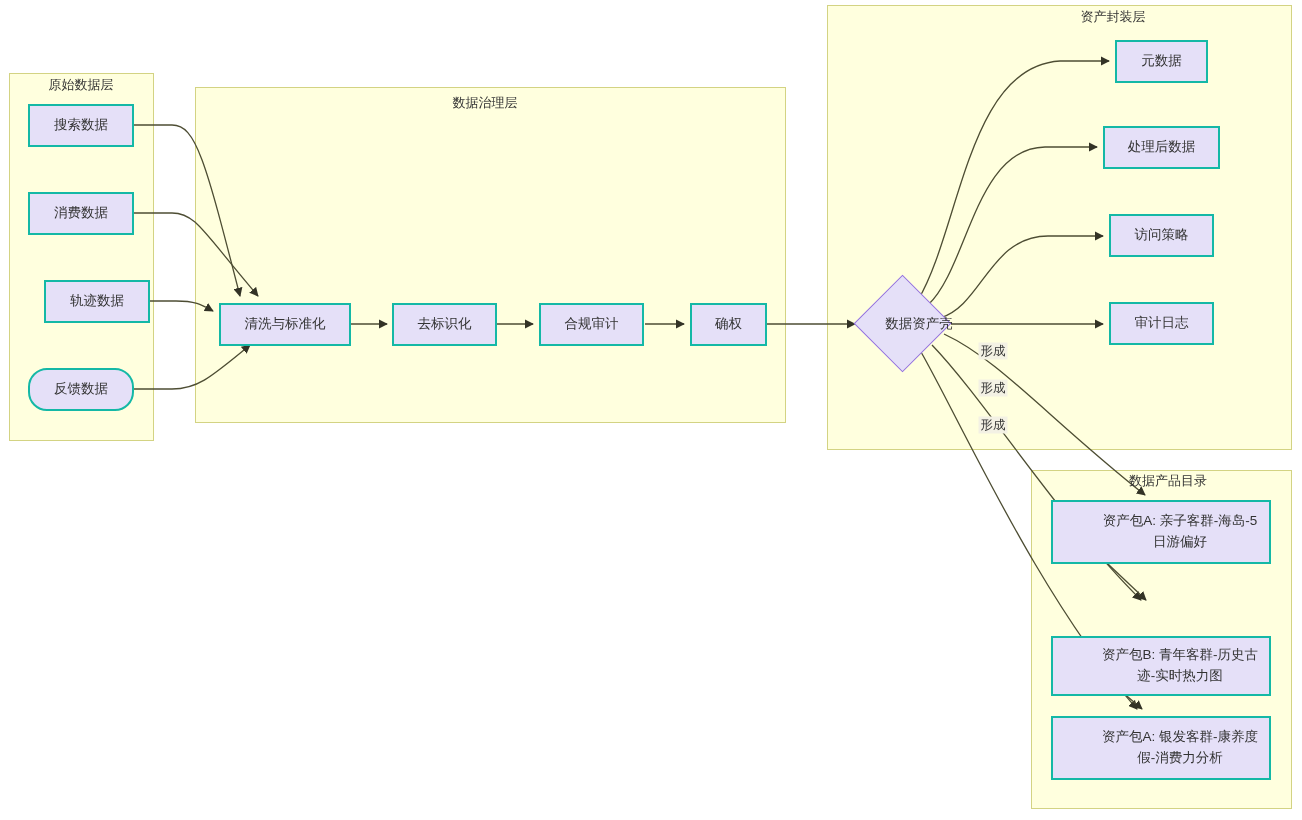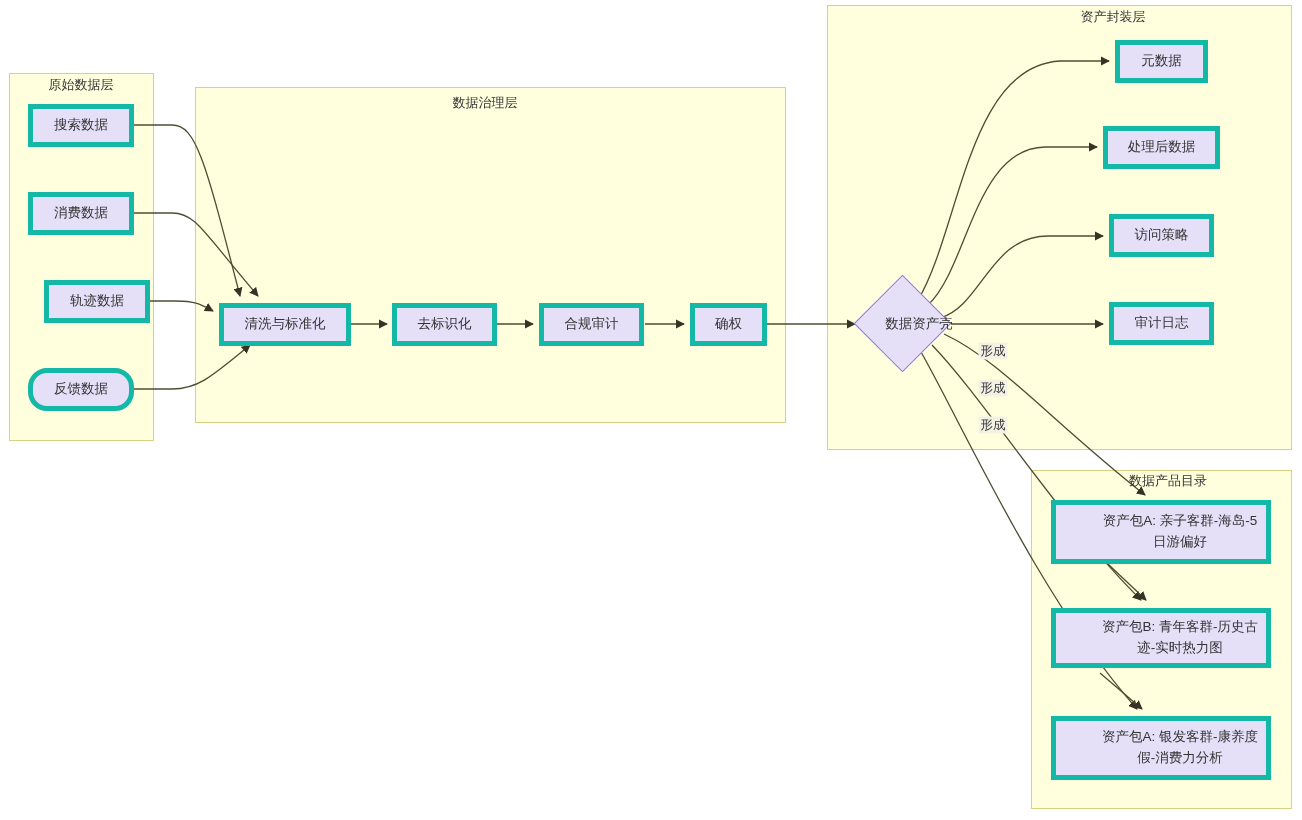--- a/index.html
+++ b/index.html
@@ -3,21 +3,21 @@
 <meta charset="utf-8">
 <style>
   html,body{margin:0;padding:0;background:#ffffff;}
   body{width:1302px;height:820px;position:relative;overflow:hidden;
        font-family:"Liberation Sans","DejaVu Sans",sans-serif;}
   #stage{position:absolute;left:0;top:0;width:1302px;height:820px;}
   svg#edges{position:absolute;left:0;top:0;width:1302px;height:820px;pointer-events:none;}
   .cluster{position:absolute;background:#ffffde;border:1px solid #d3d383;box-sizing:border-box;}
   .cluster-title{position:absolute;font-size:13px;color:#333333;white-space:nowrap;
                  transform:translateX(-50%);}
-  .node{position:absolute;background:#e5e0f8;border:5px solid #14b8a6;box-sizing:border-box;
+  .node{position:absolute;background:#e5e0f8;border:2px solid #14b8a6;box-sizing:border-box;
         display:flex;align-items:center;justify-content:center;text-align:center;
         font-size:13.5px;color:#333333;line-height:1.55;padding:2px 6px;}
   .node.wrap{white-space:normal;padding-left:44px;}
   .diamond{position:absolute;background:#e5e0f8;border:1px solid #9370db;
            box-sizing:border-box;transform:rotate(45deg);}
   .diamond-label{position:absolute;font-size:13.5px;color:#333333;white-space:nowrap;
                  transform:translate(-50%,-50%);margin-left:17px;}
   .edge-label{position:absolute;font-size:12.5px;color:#333333;background:#f3f1e4;
               padding:0 2px;white-space:nowrap;transform:translate(-50%,-50%);}
 </style>
@@ -84,16 +84,16 @@
   <div class="node" style="left:1115px;top:40px;width:93px;height:43px;">元数据</div>
   <div class="node" style="left:1103px;top:126px;width:117px;height:43px;">处理后数据</div>
   <div class="node" style="left:1109px;top:214px;width:105px;height:43px;">访问策略</div>
   <div class="node" style="left:1109px;top:302px;width:105px;height:43px;">审计日志</div>
 
   <div class="edge-label" style="left:993px;top:351px;">形成</div>
   <div class="edge-label" style="left:993px;top:388px;">形成</div>
   <div class="edge-label" style="left:993px;top:425px;">形成</div>
 
   <div class="node wrap" style="left:1051px;top:500px;width:220px;height:64px;">资产包A: 亲子客群-海岛-5日游偏好</div>
-  <div class="node wrap" style="left:1051px;top:608px;width:220px;height:60px;">资产包B: 青年客群-历史古迹-实时热力图</div>
+  <div class="node wrap" style="left:1051px;top:636px;width:220px;height:60px;">资产包B: 青年客群-历史古迹-实时热力图</div>
   <div class="node wrap" style="left:1051px;top:716px;width:220px;height:64px;">资产包A: 银发客群-康养度假-消费力分析</div>
 
 </div>
 
 </body></html>

